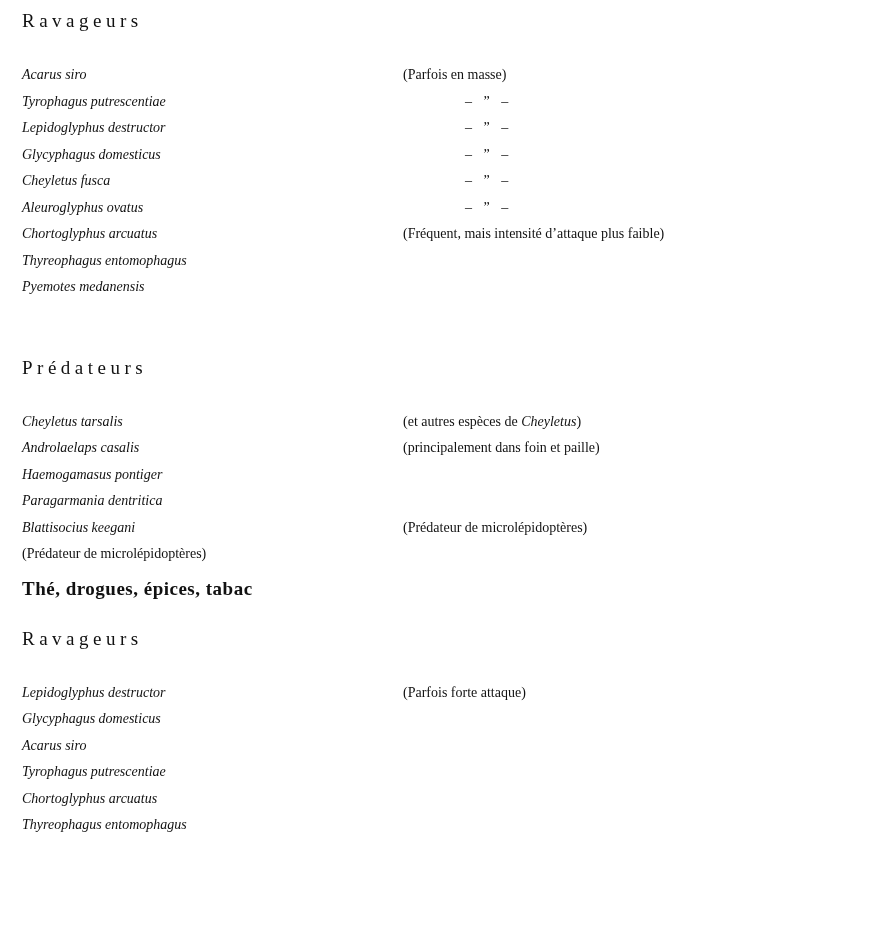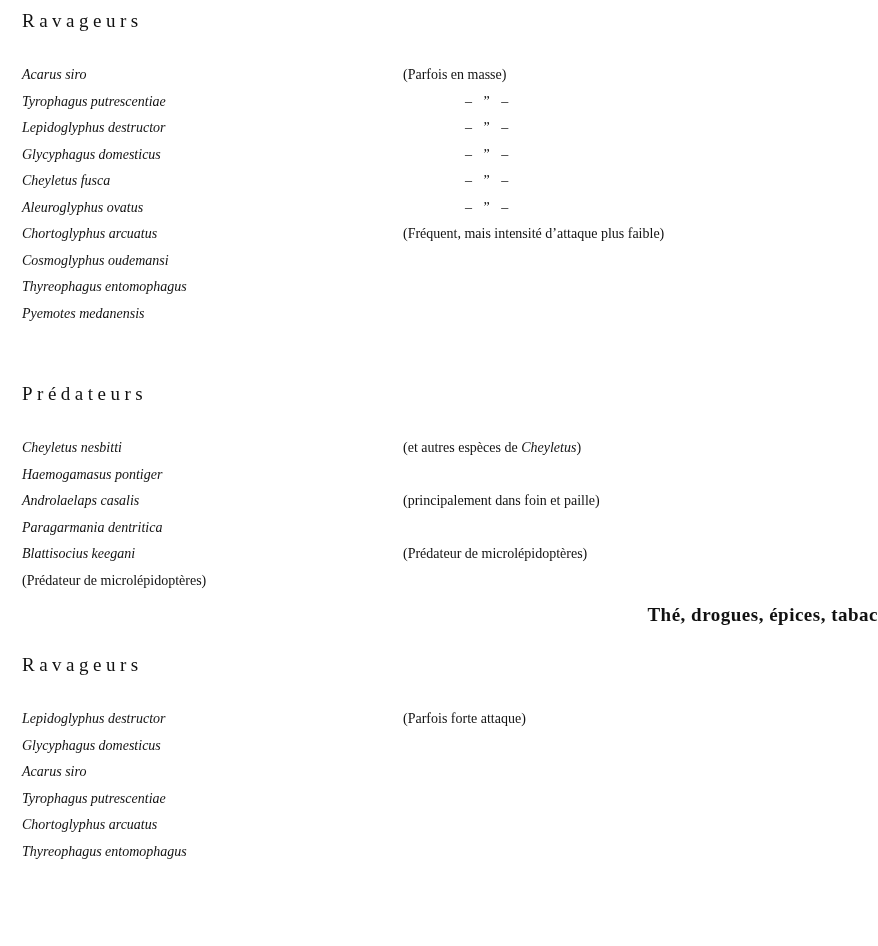--- a/index.html
+++ b/index.html
@@ -21,21 +21,20 @@
     line-height: 26px;
     margin: 0 0 28px 0;
     font-weight: normal;
   }
   .spaced > .heading { letter-spacing: 4.5px; }
   .bold > .heading {
     font-weight: bold;
     font-size: 19px;
     letter-spacing: 0.5px;
     margin-bottom: 0;
-    text-align: right;
   }
   .rows { }
   .row {
     display: flex;
     align-items: baseline;
     font-size: 14px;
     line-height: 26.5px;
   }
   .species { width: 381px; flex: none; }
   .note { flex: 1; }
@@ -83,54 +82,50 @@
   <div class="row">
     <span class="species"><span class="it">Aleuroglyphus ovatus</span></span>
     <span class="note ditto"><span class="rm">– ” –</span></span>
   </div>
 
   <div class="row">
     <span class="species"><span class="it">Chortoglyphus arcuatus</span></span>
     <span class="note"><span class="rm">(Fréquent, mais intensité d’attaque plus faible)</span></span>
   </div>
 
-  <div class="row">
-    <span class="species"><span class="it">Cosmoglyphus oudemansi</span></span>
-    <span class="note"></span>
-  </div>
 
   <div class="row">
     <span class="species"><span class="it">Thyreophagus entomophagus</span></span>
     <span class="note"></span>
   </div>
 
 
   <div class="row">
     <span class="species"><span class="it">Pyemotes medanensis</span></span>
     <span class="note"></span>
   </div>
 </div>
   </section>
 
   <section class="spaced sec-1">
     <h2 class="heading">Prédateurs</h2>
     <div class="rows">
   <div class="row">
-    <span class="species"><span class="it">Cheyletus nesbitti</span></span>
+    <span class="species"><span class="it">Cheyletus tarsalis</span></span>
     <span class="note"><span class="rm">(et autres espèces de </span><span class="it">Cheyletus</span><span class="rm">)</span></span>
+  </div>
+
+  <div class="row">
+    <span class="species"><span class="it">Androlaelaps casalis</span></span>
+    <span class="note"><span class="rm">(principalement dans foin et paille)</span></span>
   </div>
 
   <div class="row">
     <span class="species"><span class="it">Haemogamasus pontiger</span></span>
     <span class="note"></span>
-  </div>
-
-  <div class="row">
-    <span class="species"><span class="it">Androlaelaps casalis</span></span>
-    <span class="note"><span class="rm">(principalement dans foin et paille)</span></span>
   </div>
 
   <div class="row">
     <span class="species"><span class="it">Paragarmania dentritica</span></span>
     <span class="note"></span>
   </div>
 
   <div class="row">
     <span class="species"><span class="it">Blattisocius keegani</span></span>
     <span class="note"><span class="rm">(Prédateur de microlépidoptères)</span></span>

